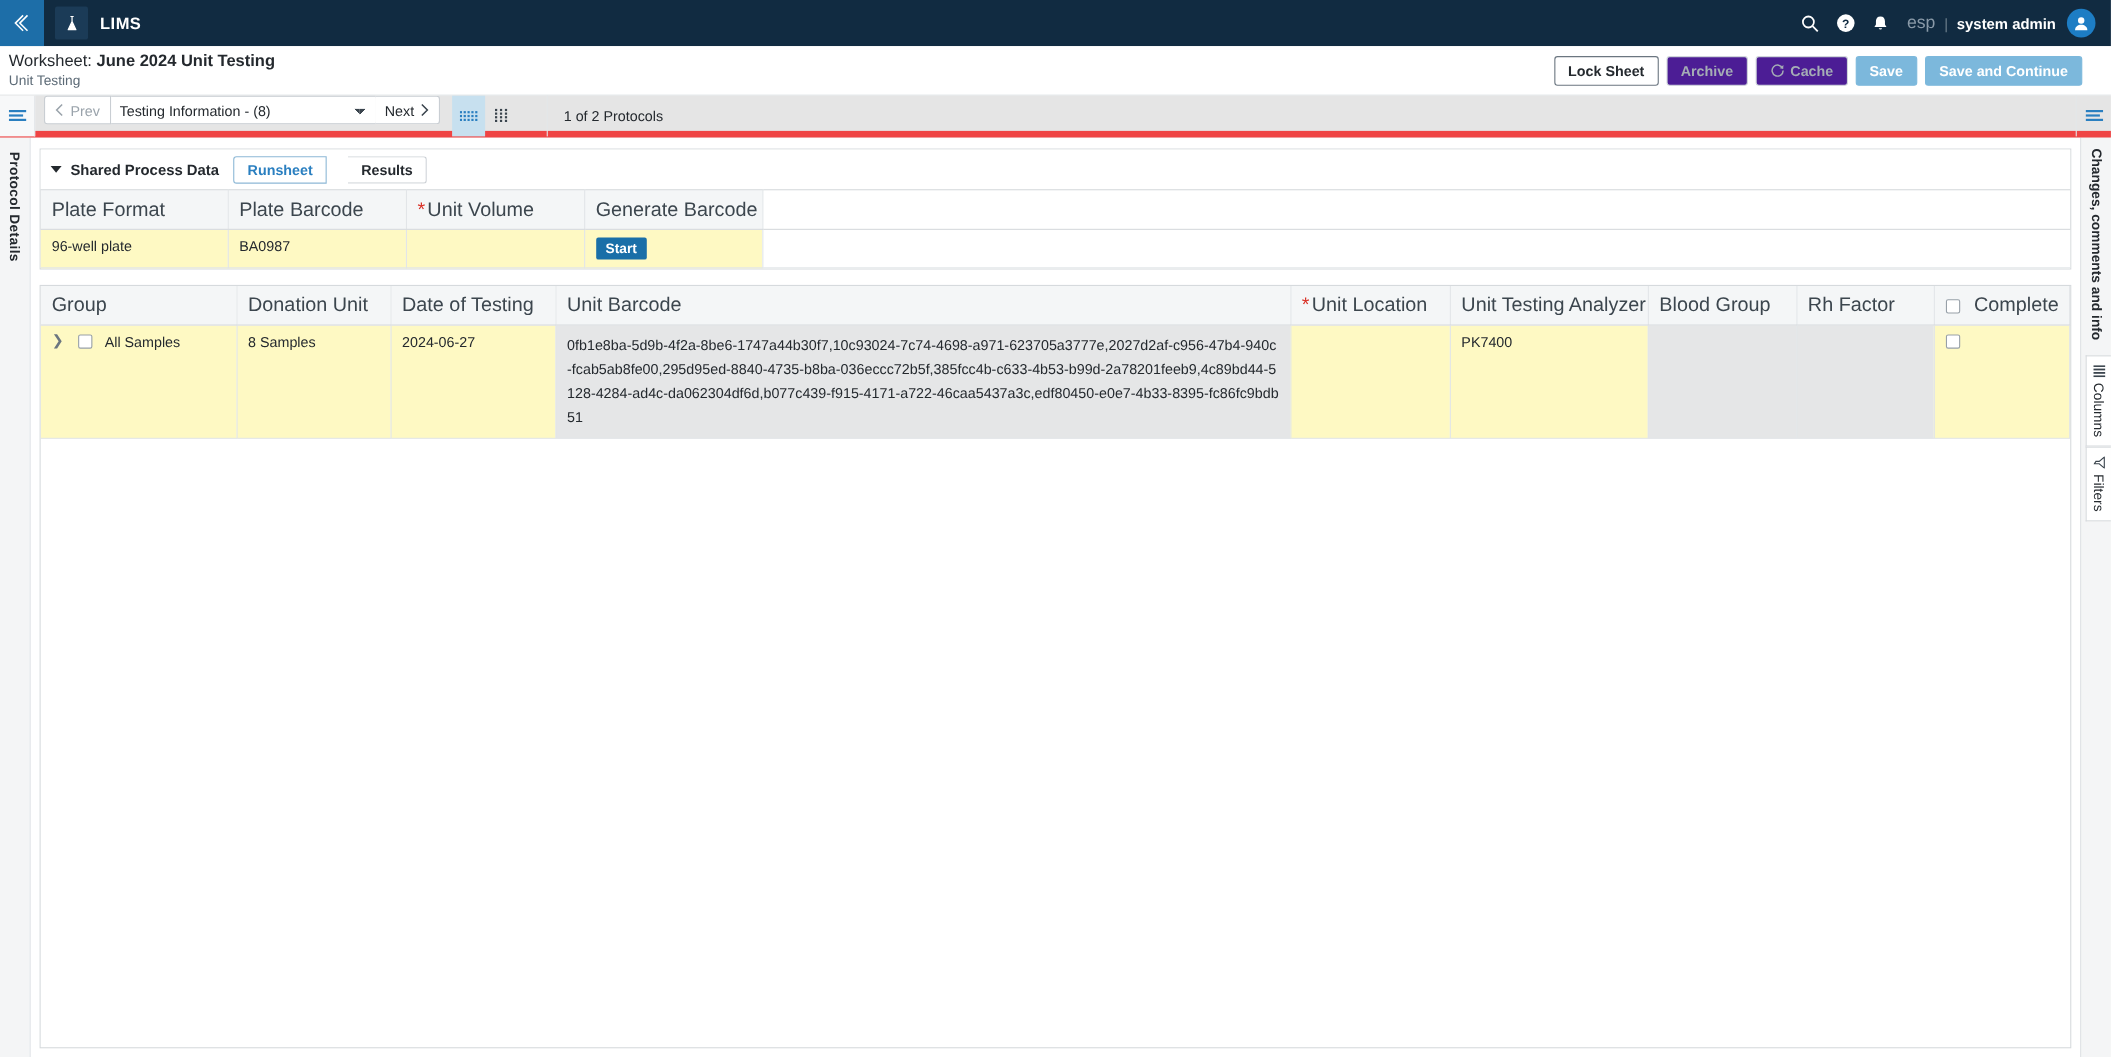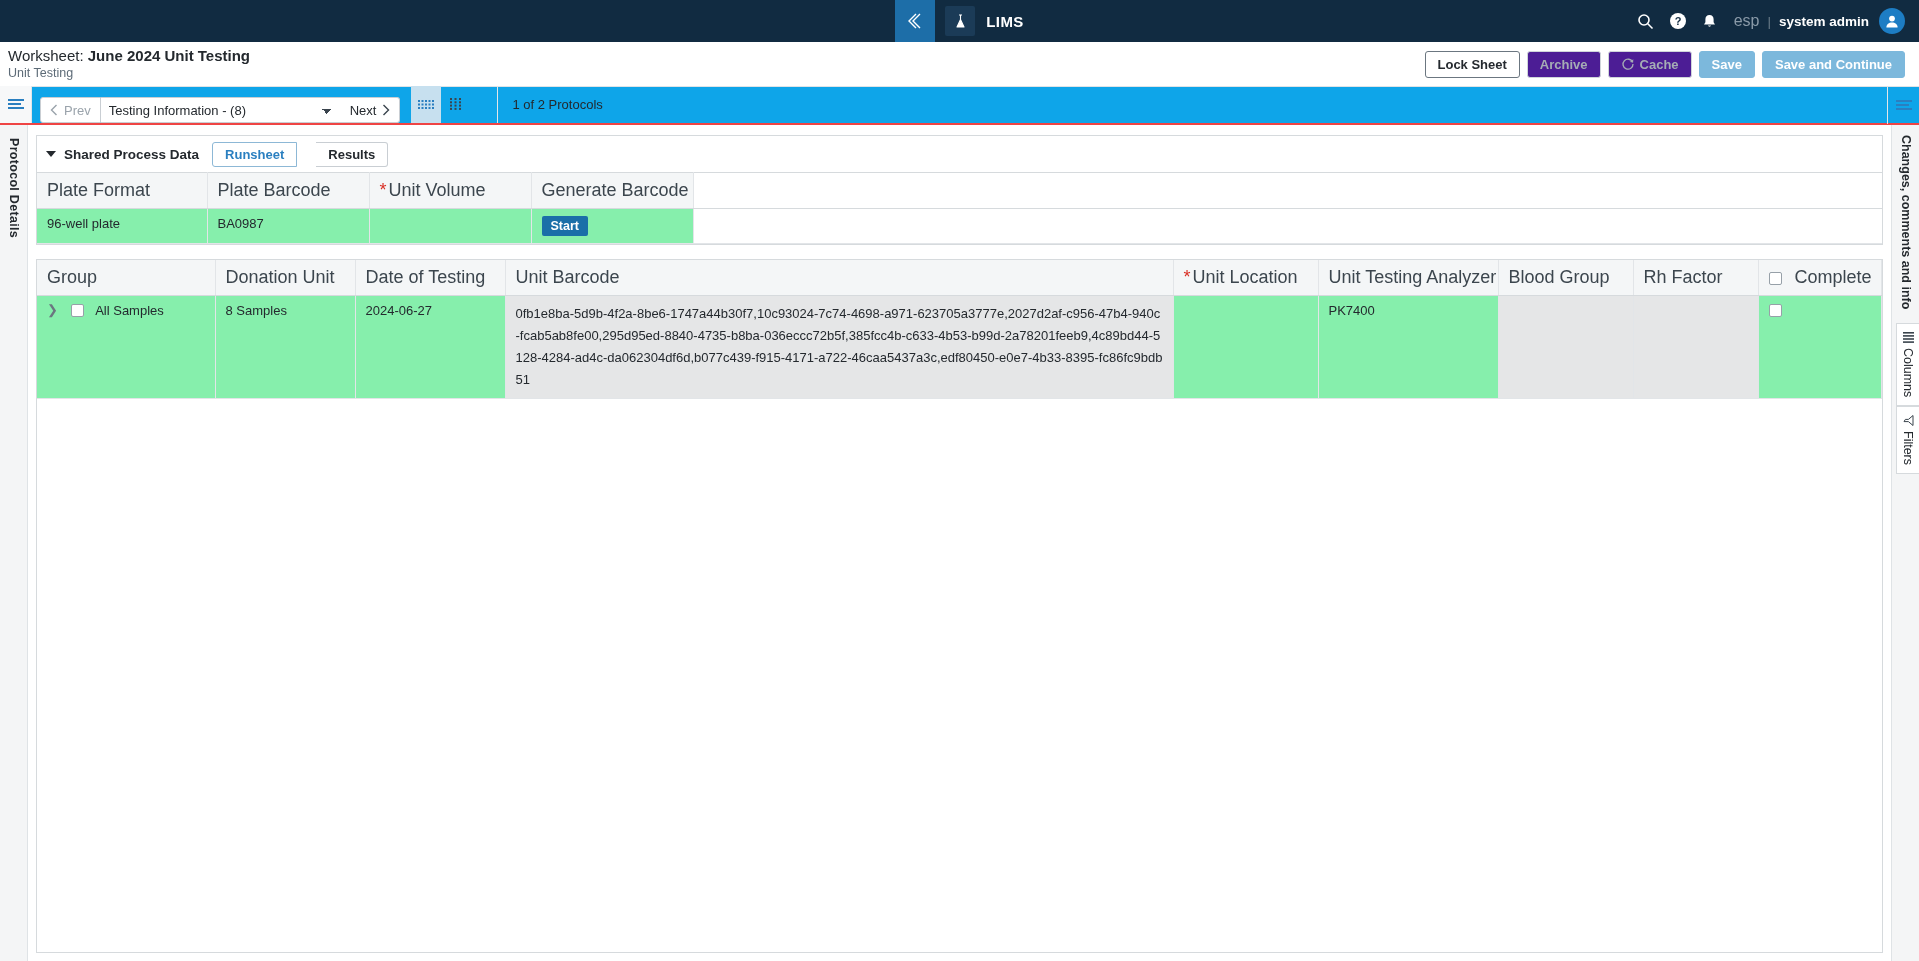--- a/index.html
+++ b/index.html
@@ -12,21 +12,20 @@
     -webkit-font-smoothing: antialiased;
   }
 
   
   .topbar {
     height: 42px;
     background: #112b41;
     display: flex;
     align-items: center;
     position: relative;
-    justify-content: center;
   }
   .collapse-btn {
     width: 40px; height: 42px;
     background: #1d6ea8;
     display: flex; align-items: center; justify-content: center;
     cursor: pointer;
   }
   .collapse-btn svg { display:block; }
   .brand-block {
     display: flex; align-items: center;
@@ -94,21 +93,21 @@
     position: relative;
     padding-left: 3px;
   }
   .title-wrap { padding-left: 5px; }
   .title-line1 { font-size: 15px; color: #24292e; line-height: 17px; }
   .title-line1 b { font-weight: bold; }
   .title-line2 { font-size: 12.5px; color: #5d6b77; line-height: 16px; margin-top: 1px; }
 
   .titlebar-actions {
     position: absolute;
-    right: 14px;
+    right: 26px;
     display: flex; align-items: center;
     gap: 7px;
   }
   .btn {
     height: 27px;
     padding: 0 12px;
     font-size: 13px;
     font-weight: bold;
     border-radius: 3px;
     display: inline-flex; align-items: center; justify-content: center;
@@ -130,23 +129,23 @@
   .btn-primary {
     background: #7cb8dc;
     border: 1px solid #7cb8dc;
     color: #ffffff;
   }
   .btn .ic { margin-right: 5px; display:inline-flex; }
 
   
   .toolbar {
     height: 38px;
-    background: #0ea5e9;
-    border-bottom: 2px solid #ef4444;
-    display: flex; align-items: flex-end;
+    background: #e5e5e5;
+    border-bottom: 6px solid #ef4444;
+    display: flex; align-items: flex-start;
     position: relative;
   }
   .hamburger-cell {
     width: 32px; height: 37px;
     display: flex; align-items: center; justify-content: center;
     cursor: pointer;
     border-right: 1px solid #e3e6e9;
     background: #f7f8f9;
   }
   .nav-group {
@@ -318,21 +317,21 @@
     white-space: nowrap;
     overflow: hidden;
   }
   table.grid td {
     border-bottom: 1px solid #e2e5e8;
     border-right: 1px solid #e2e5e8;
     font-size: 13px;
     color: #24292e;
     padding: 7px 10px;
     vertical-align: top;
-    background: #86efac;
+    background: #fef9c3;
     word-break: break-all;
   }
   .req { color: #d93025; margin-right: 2px; }
   .cell-empty-ro { background: #e5e6e7 !important; }
 
   .spd-table td { height: 30px; vertical-align: middle; }
   .btn-start {
     background: #1a6fa8;
     color: #fff;
     font-size: 12.5px;

